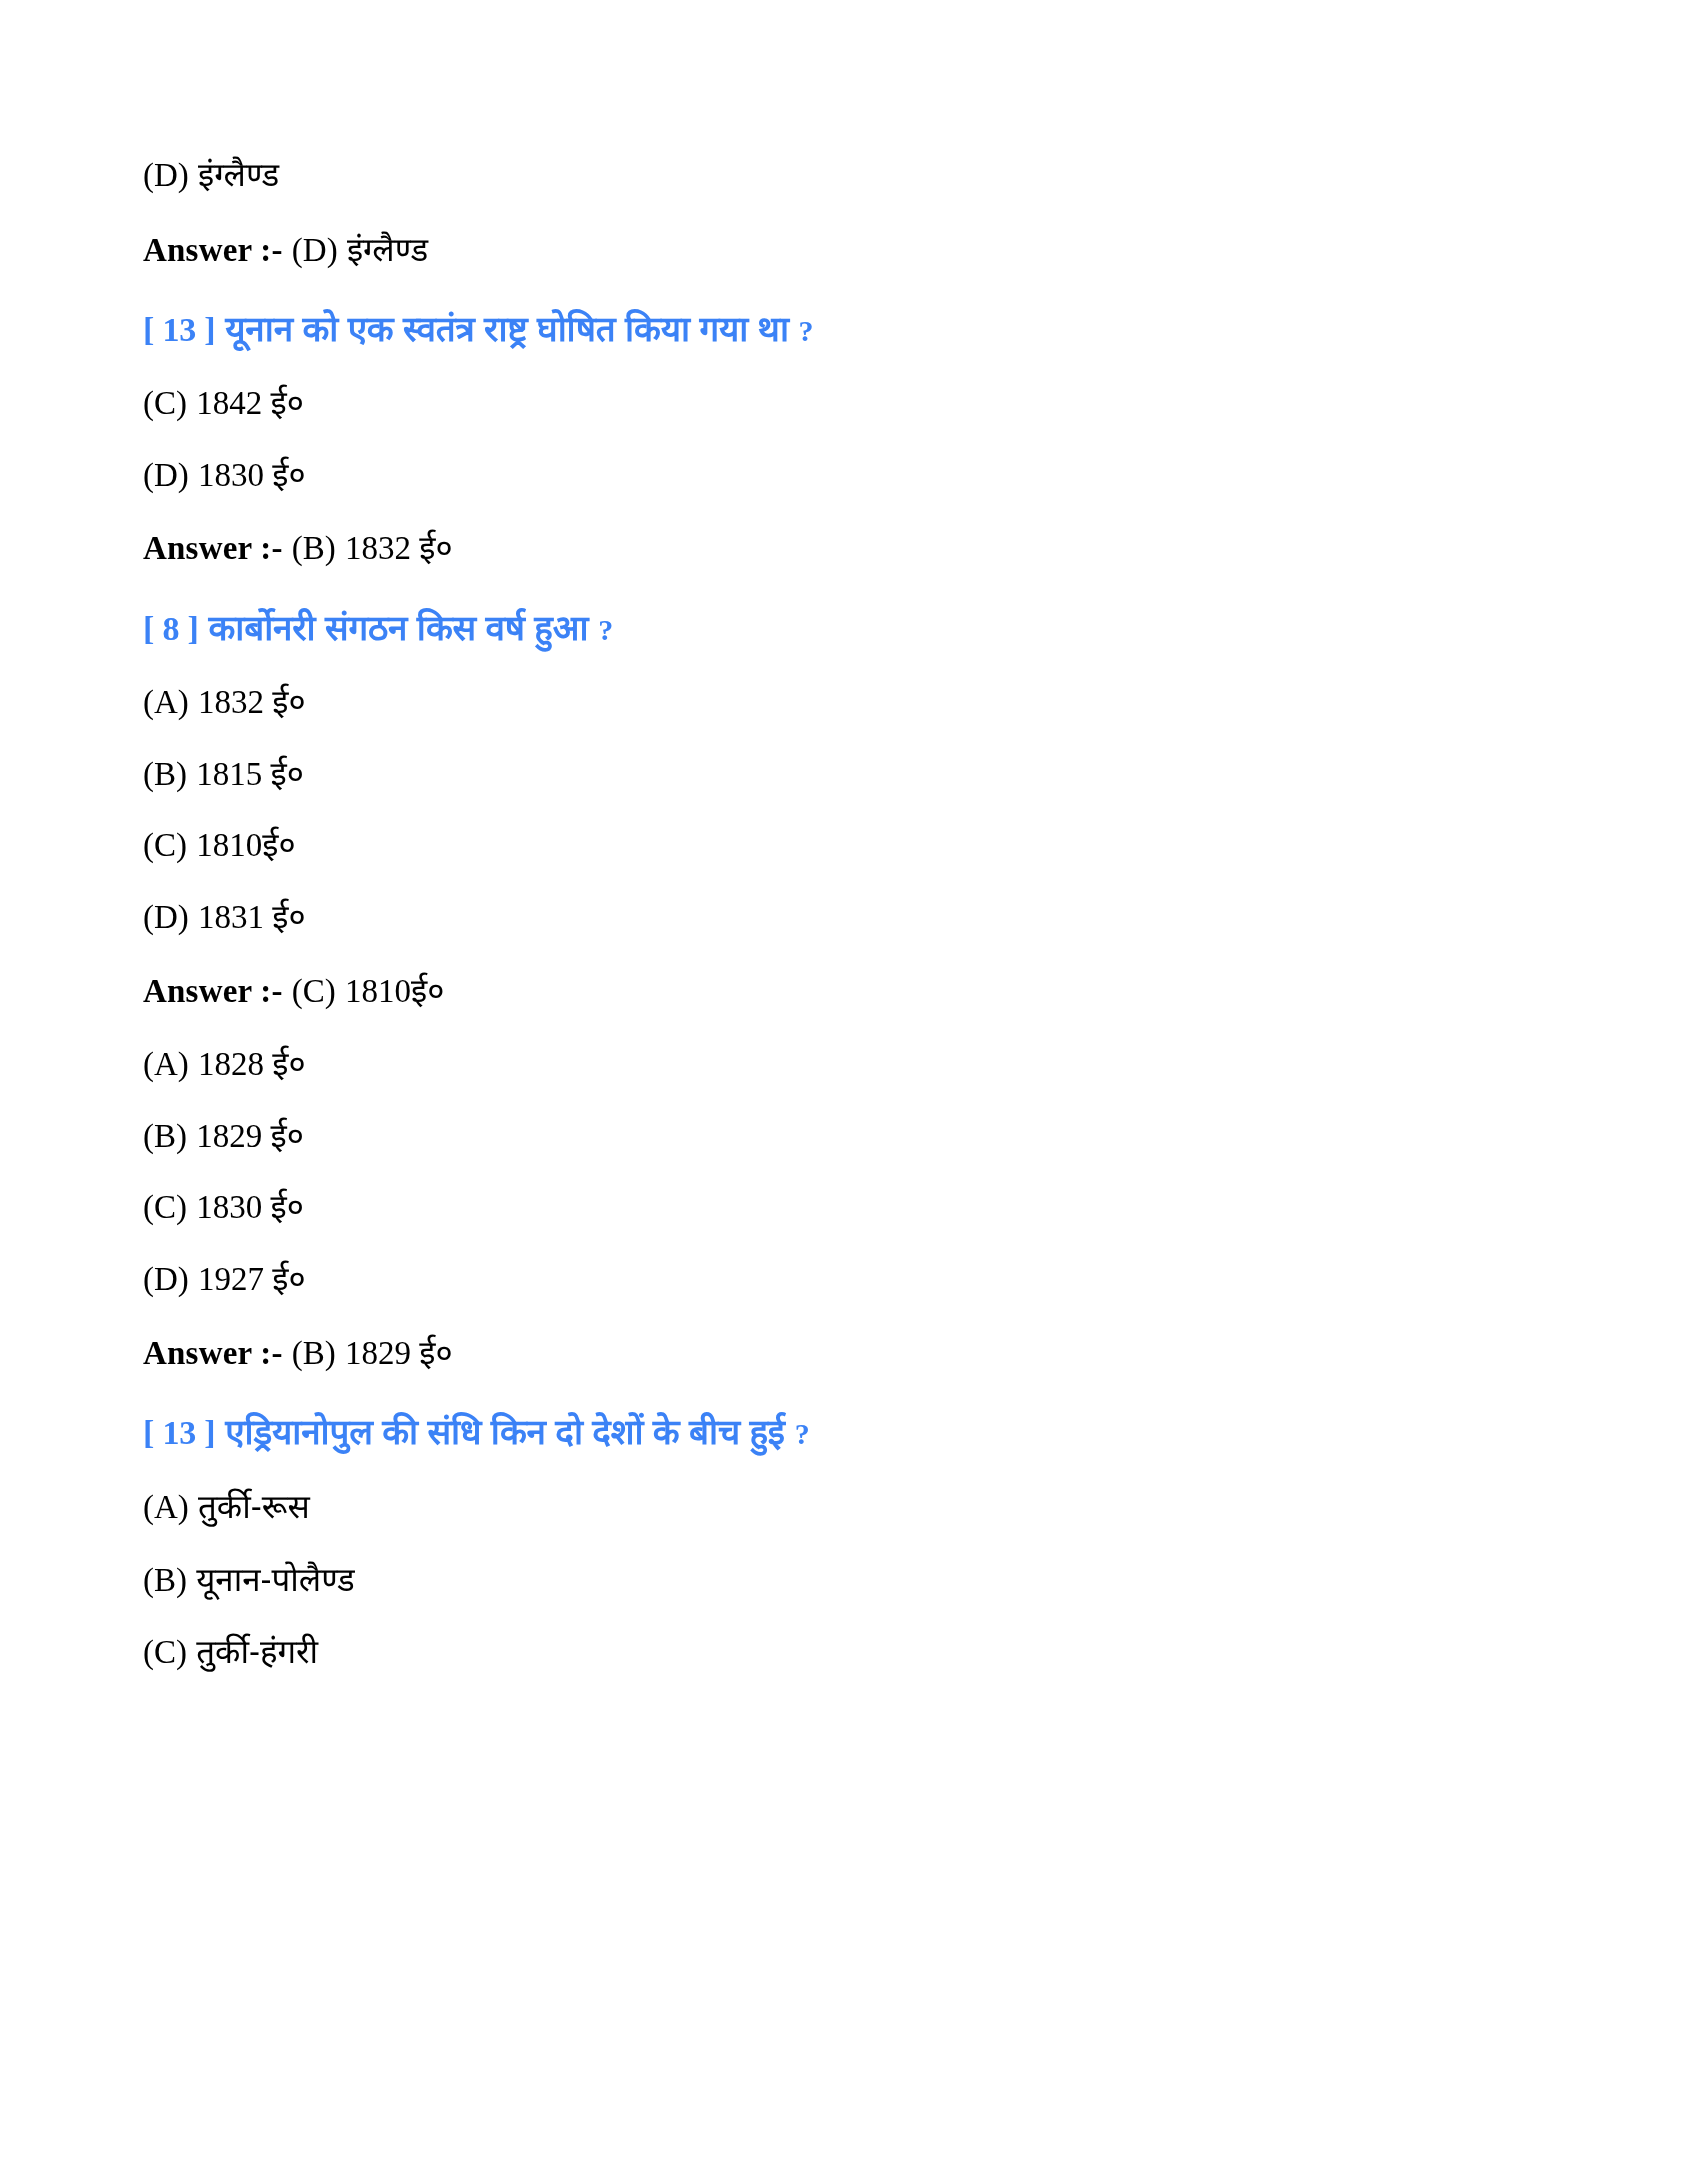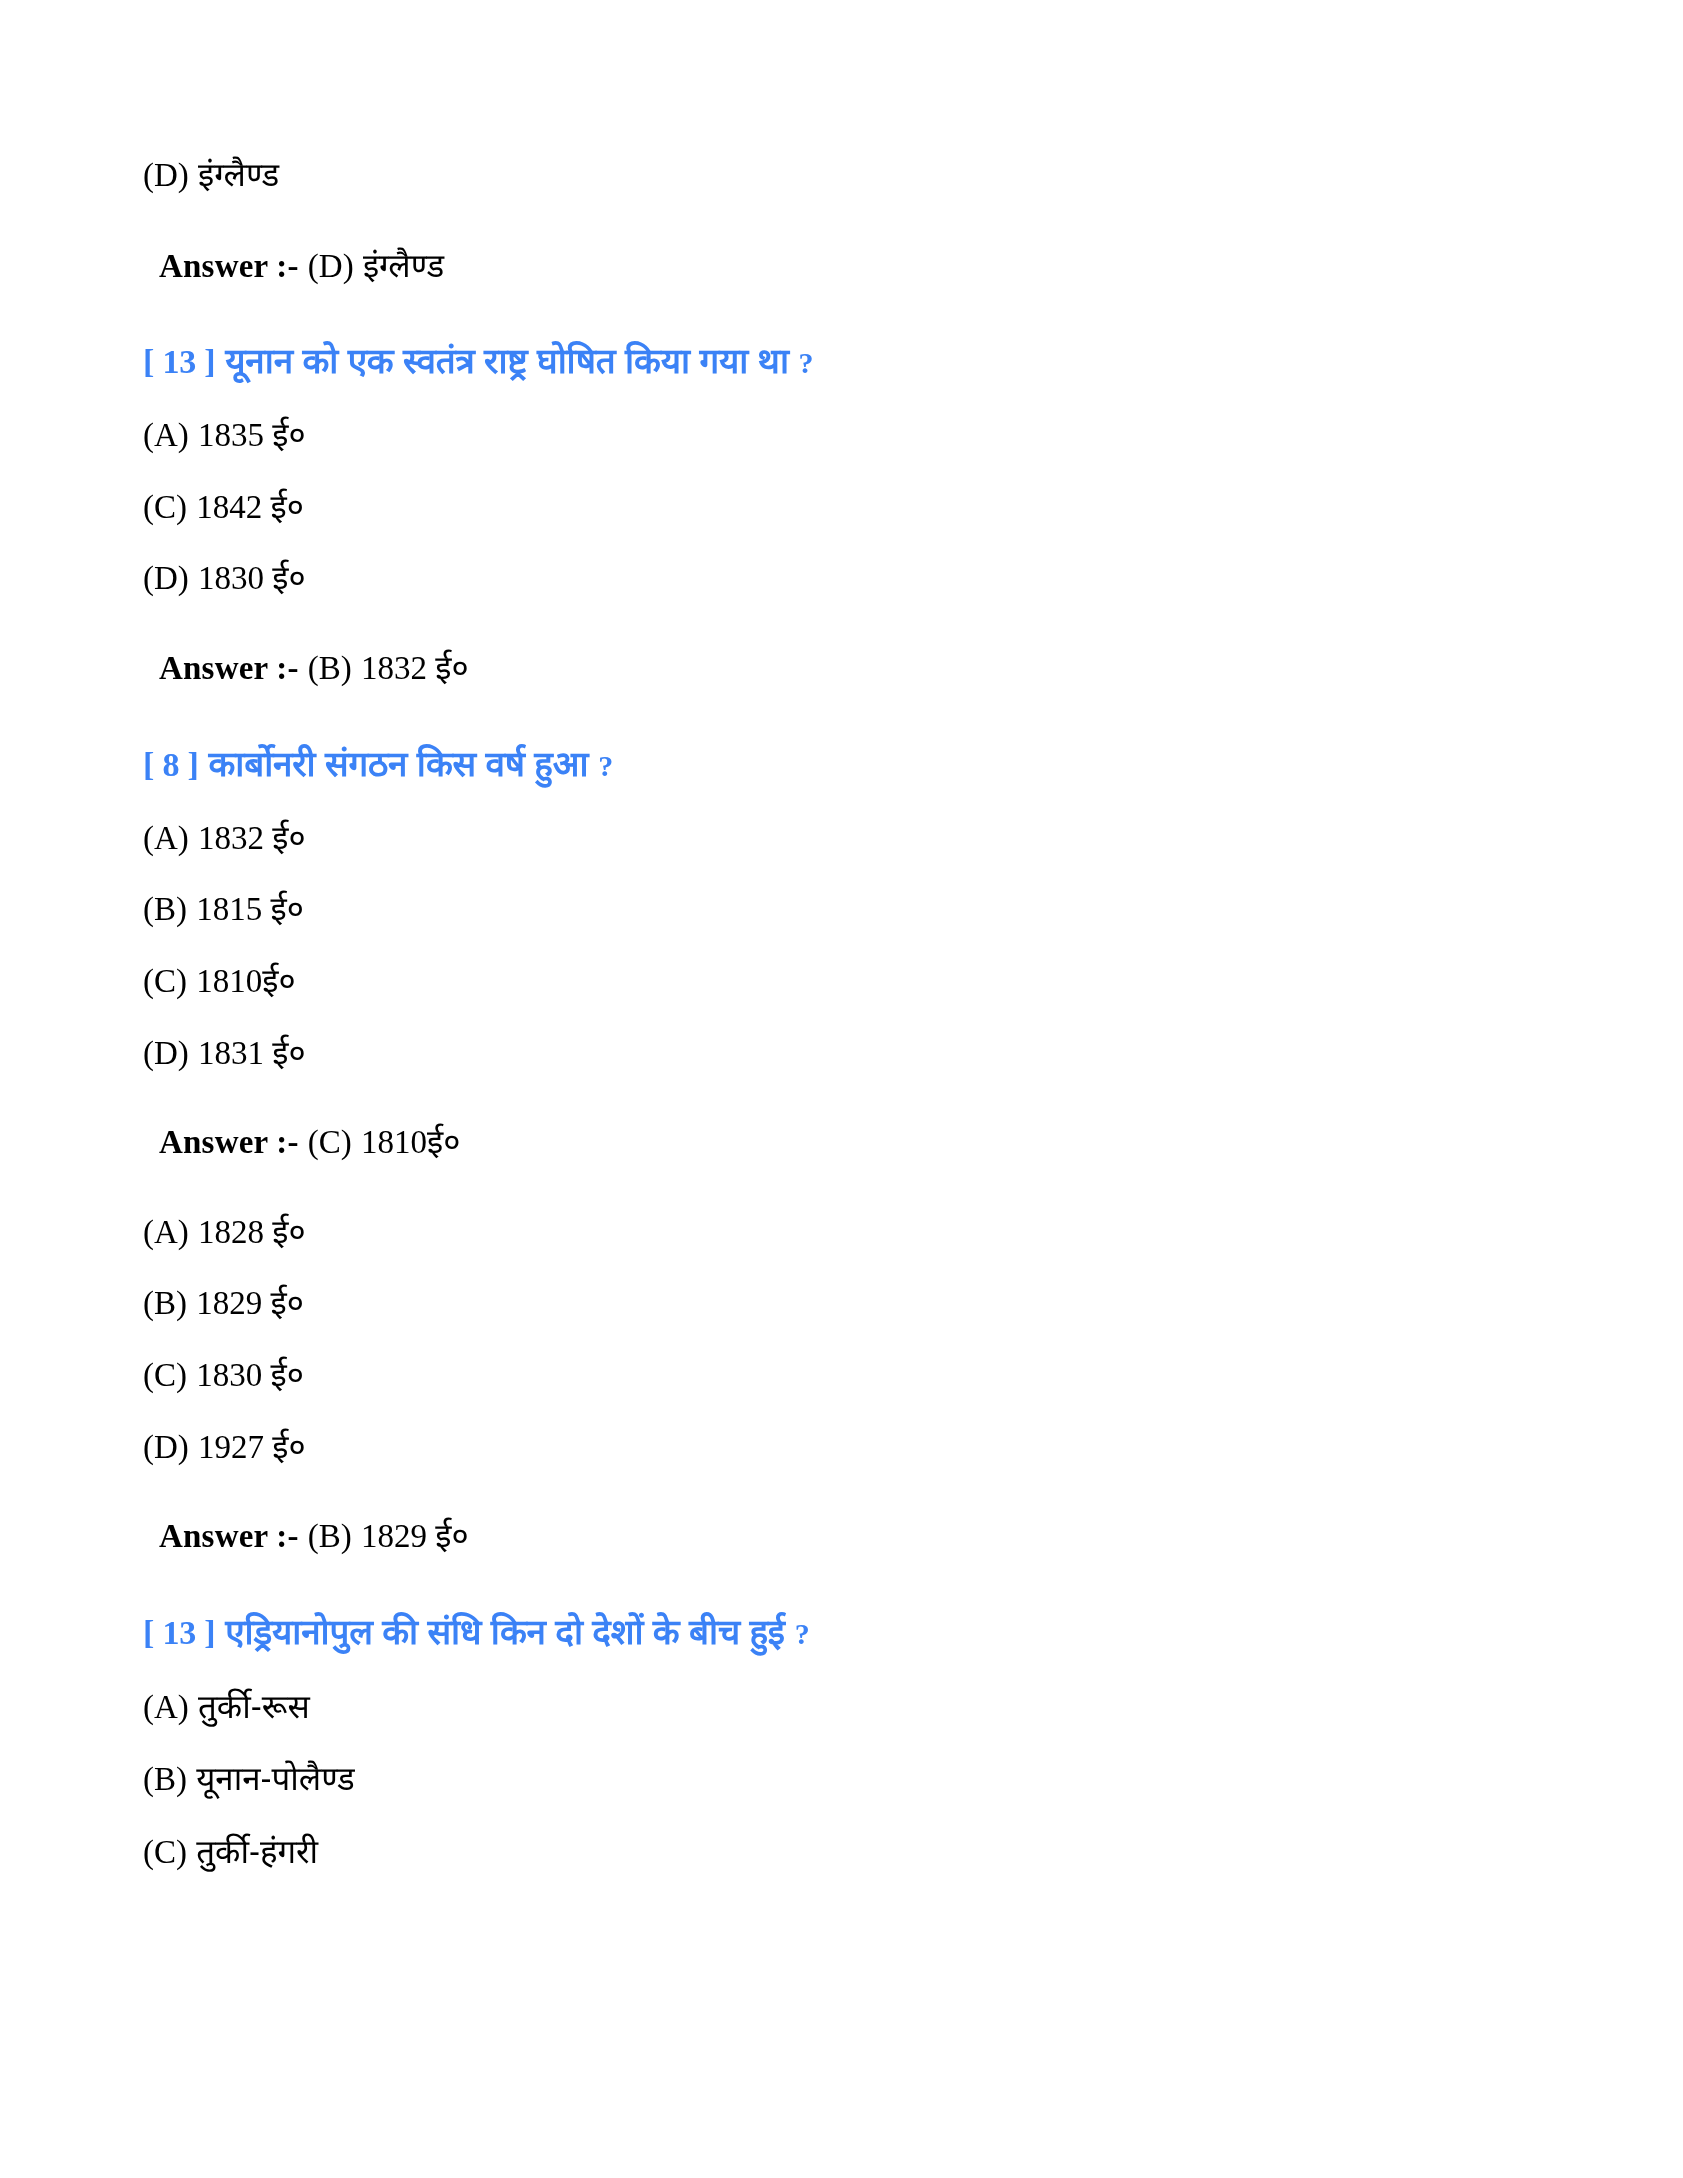--- a/index.html
+++ b/index.html
@@ -79,21 +79,21 @@
   .opt-val.deva {
     font-family: "Liberation Sans", "DejaVu Sans", sans-serif;
     font-size: 33px;
     font-weight: 400;
   }
 
   
   .ans-line {
     font-size: 33px;
     line-height: 1.2;
-    margin: 16px;
+    margin: 0;
     padding: 18px 0 18px 0;
     white-space: nowrap;
     color: #000000;
   }
 
   .ans-label {
     font-family: "Liberation Serif", "DejaVu Serif", serif;
     font-weight: 700;
     font-size: 33px;
     letter-spacing: 0.2px;
@@ -125,23 +125,20 @@
     <div class="opt-line">
       <span class="opt-key">(D)</span><span class="sp"></span><span class="opt-val deva">इंग्लैण्ड</span>
     </div>
 
     <div class="ans-line">
       <span class="ans-label">Answer :-</span><span class="sp"></span><span class="ans-val">(D)</span><span class="sp"></span><span class="ans-val deva">इंग्लैण्ड</span>
     </div>
 
     <div class="q-line">
       <span class="q-num">[ 13 ]</span><span class="sp"></span><span class="q-text">यूनान को एक स्वतंत्र राष्ट्र घोषित किया गया था</span><span class="sp"></span><span class="q-mark">?</span>
-    </div>
-    <div class="opt-line">
-      <span class="opt-key">(A)</span><span class="sp"></span><span class="opt-val">1835 ई०</span>
     </div>
     <div class="opt-line">
       <span class="opt-key">(C)</span><span class="sp"></span><span class="opt-val">1842 ई०</span>
     </div>
     <div class="opt-line">
       <span class="opt-key">(D)</span><span class="sp"></span><span class="opt-val">1830 ई०</span>
     </div>
     <div class="ans-line">
       <span class="ans-label">Answer :-</span><span class="sp"></span><span class="ans-val">(B)</span><span class="sp"></span><span class="ans-val">1832 ई०</span>
     </div>

